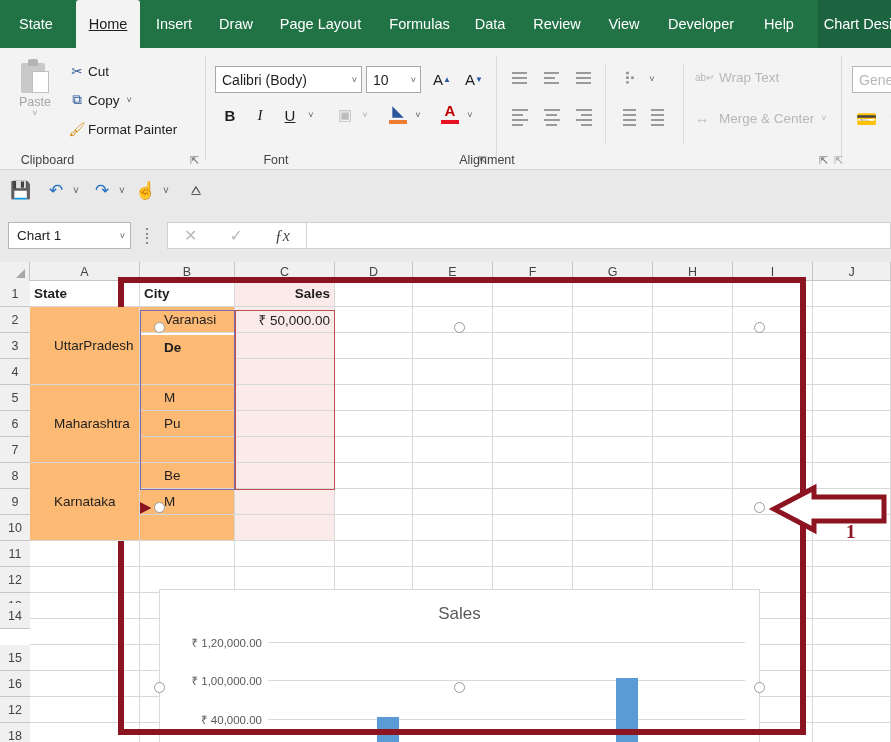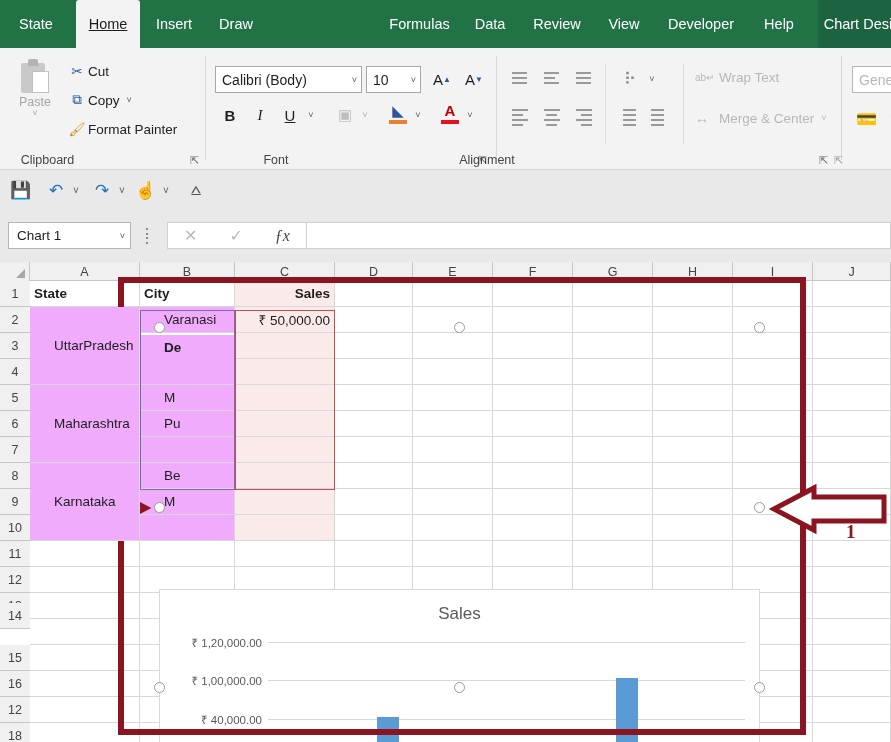--- a/index.html
+++ b/index.html
@@ -166,21 +166,21 @@
     font-size: 12.5px; color: #444;
   }
   .gridcell {
     position: absolute; border-right: 1px solid #d8d8d8;
     border-bottom: 1px solid #d8d8d8;
     display: flex; align-items: center;
     font-size: 13.5px; color: #1e1e1e; padding-left: 4px;
     white-space: nowrap; overflow: hidden;
   }
   .gridcell.hdr { font-weight: bold; }
-  .gridcell.sel-a { background: #f0abfc; padding-left: 24px; }
+  .gridcell.sel-a { background: #fdba74; padding-left: 24px; }
   .gridcell.sel-c { background: #fbeaea; }
   .gridcell.num { justify-content: flex-end; padding-right: 4px; }
   .selborder { position: absolute; pointer-events: none; }
 
   
   .chart {
     position: absolute; left: 159px; top: 327px; width: 601px; height: 360px;
     background: #ffffff; border: 1px solid #d9d9d9;
   }
   .chart-title {
@@ -214,20 +214,21 @@
 </head>
 <body>
 
 <div id="app">
 
   <div class="tabbar" id="tabbar">
       <div class="tab" style="left: 14px; width: 44px;">State</div>
       <div class="tab active" style="left: 76px; width: 64px; text-decoration: underline;">Home</div>
       <div class="tab" style="left: 148px; width: 52px;">Insert</div>
       <div class="tab" style="left: 212px; width: 48px;">Draw</div>
+      <div class="tab" style="left: 270px; width: 101px;">Page Layout</div>
       <div class="tab" style="left: 382px; width: 75px;">Formulas</div>
       <div class="tab" style="left: 468px; width: 44px;">Data</div>
       <div class="tab" style="left: 525px; width: 64px;">Review</div>
       <div class="tab" style="left: 602px; width: 44px;">View</div>
       <div class="tab" style="left: 656px; width: 90px;">Developer</div>
       <div class="tab" style="left: 757px; width: 44px;">Help</div>
       <div class="tab contextual" style="left: 818px; width: 96px;">Chart Design</div>
     </div>
 
   <div class="ribbon">

